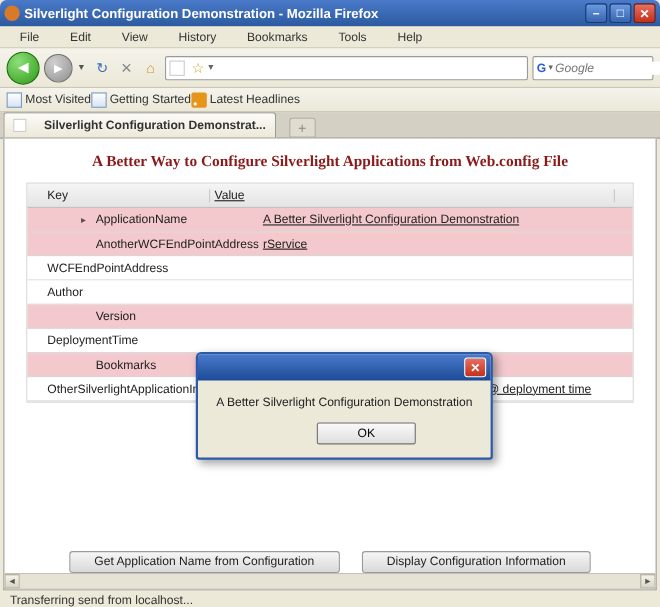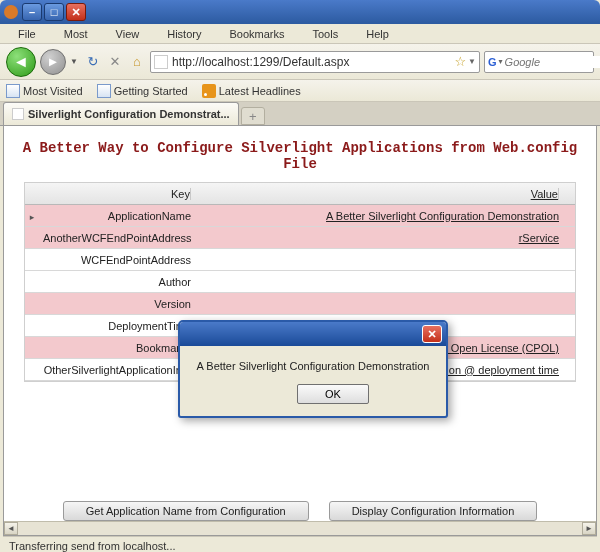--- a/index.html
+++ b/index.html
@@ -31,99 +31,99 @@
 .urlbar .favicon { width: 14px; height: 14px; background: #fff; border: 1px solid #ccc; margin-right: 4px; }
 .urlbar input { border: none; outline: none; flex: 1; font-size: 12px; color: #333; }
 .urlbar .star { color: #c7a22b; font-size: 13px; margin: 0 2px; }
 .urlbar .drop { color: #666; font-size: 8px; }
 .searchbar { width: 110px; height: 22px; border: 1px solid #9a9a9a; background: #fff; display: flex; align-items: center; padding: 0 3px; border-radius: 2px; }
 .searchbar .gicon { width: 14px; height: 14px; display: flex; align-items: center; justify-content: center; font-weight: bold; font-size: 10px; }
 .searchbar .gicon span:nth-child(1){color:#2a5ed4}.searchbar .gicon span:nth-child(2){color:#d42a2a}.searchbar .gicon span:nth-child(3){color:#e7b21a}
 .searchbar input { border: none; outline: none; flex: 1; font-size: 11px; color: #aaa; font-style: italic; }
 
 
-.bmbar { background: linear-gradient(#f5f3eb, #ebe8d7); height: 22px; display: flex; align-items: center; padding: 0 6px; border-bottom: 1px solid #cac6b8; gap: 14px; }
+.bmbar { background: linear-gradient(#f5f3eb, #ebe8d7); height: 22px; display: flex; align-items: center; padding: 0 6px; border-bottom: 1px solid #cac6b8; }
 .bm-item { display: flex; align-items: center; gap: 3px; color: #333; }
 .bm-icon { width: 14px; height: 14px; }
 .bm-doc { background: linear-gradient(#fff,#d7e4f3); border: 1px solid #7a9acb; }
 .bm-feed { background: #e7941a; border-radius: 2px; position: relative; }
 .bm-feed::after { content: ''; position: absolute; left: 2px; bottom: 2px; width: 3px; height: 3px; background: #fff; border-radius: 50%; }
 
 
 .tabbar { background: #d4d0c3; height: 24px; display: flex; align-items: flex-end; padding: 0 3px; border-bottom: 1px solid #9a9a9a; }
-.tab { background: linear-gradient(#fcfbf7,#ece9d8); height: 21px; display: flex; align-items: center; padding: 11px 8px; border: 1px solid #9a9a9a; border-bottom: none; border-radius: 3px 3px 0 0; gap: 4px; font-weight: bold; color: #333; margin-right: 2px; }
+.tab { background: linear-gradient(#fcfbf7,#ece9d8); height: 21px; display: flex; align-items: center; padding: 11px 8px; border: 1px solid #9a9a9a; border-bottom: none; border-radius: 3px 3px 0 0; gap: 16px; font-weight: bold; color: #333; margin-right: 12px; }
 .tab .favicon { width: 12px; height: 12px; background: #fff; border: 1px solid #ccc; }
 .tab-new { width: 24px; height: 18px; background: #e0ddd0; border: 1px solid #b3afa0; border-radius: 3px 3px 0 0; display: flex; align-items: center; justify-content: center; color: #888; font-size: 13px; }
 
 
 .content { background: #fff; height: 410px; border: 1px solid #9a9a9a; border-top: none; margin: 0 3px; position: relative; overflow: hidden; }
-.page-title { color: #8b1a1a; font-family: Liberation Mono, monospace; font-size: 14px; font-weight: bold; text-align: center; padding: 14px 0 10px; }
+.page-title { color: #8b1a1a; font-family: Liberation Serif, serif; font-size: 14px; font-weight: bold; text-align: center; padding: 14px 0 10px; }
 
 .grid { margin: 0 20px; border: 1px solid #cfcfcf; }
-.grid-row { display: flex; border-bottom: 1px solid #d8d8d8; height: 22px; align-items: center; font-size: 11px; text-align: right; }
+.grid-row { display: flex; border-bottom: 1px solid #d8d8d8; height: 22px; align-items: center; font-size: 11px; }
 .grid-header { background: linear-gradient(#f5f5f5,#e4e4e4); color: #333; font-weight: normal; border-bottom: 1px solid #b8b8b8; }
 .grid-header .cell { border-right: 1px solid #c8c8c8; }
 .cell-ind { width: 14px; text-align: center; color: #666; }
 .cell-key { width: 152px; padding-left: 4px; color: #222; white-space: nowrap; overflow: hidden; }
 .cell-val { flex: 1; padding-left: 4px; color: #222; white-space: nowrap; overflow: hidden; text-decoration: underline; }
 .cell-end { width: 16px; border-left: 1px solid #d8d8d8; }
-.row-pink { background: #f3c9cd; }
+.row-pink { background: #f3c9cd; padding-left: 44px; }
 .row-white { background: #fff; }
 .row-sel .cell-ind::before { content: '▸'; color: #555; font-size: 9px; }
 
 .btn-row { position: absolute; bottom: 14px; left: 0; right: 0; display: flex; justify-content: center; gap: 20px; }
 .sl-btn { background: linear-gradient(#f6f6f6,#d9d9d9); border: 1px solid #9a9a9a; border-radius: 3px; padding: 3px 22px; font-size: 11px; color: #222; }
 
 .hscroll { position: absolute; bottom: 0; left: 0; right: 0; height: 14px; background: #ece9d8; border-top: 1px solid #c0bcab; display: flex; }
 .hscroll-btn { width: 14px; background: linear-gradient(#f5f3ea,#d9d5c5); border: 1px solid #b0ac9b; display: flex; align-items: center; justify-content: center; font-size: 8px; color: #555; }
 .hscroll-track { flex: 1; background: #e7e3d4; }
 
 
 .modal { position: absolute; left: 174px; top: 194px; width: 270px; background: #ece9d8; border: 2px solid #2a5aa8; border-radius: 5px 5px 3px 3px; box-shadow: 3px 3px 8px rgba(0,0,0,.35); }
 .modal-title { background: linear-gradient(#4a7ac9,#1a4a98); height: 24px; border-radius: 3px 3px 0 0; display: flex; align-items: center; justify-content: flex-end; padding: 0 4px; }
 .modal-close { width: 20px; height: 18px; background: linear-gradient(#e87060,#c3301a); border: 1px solid #fff; border-radius: 3px; color: #fff; display: flex; align-items: center; justify-content: center; font-weight: bold; font-size: 11px; }
 .modal-body { padding: 14px 10px 6px; text-align: center; color: #222; }
 .modal-btns { text-align: center; padding: 6px 0 12px; }
-.modal-ok { width: 72px; height: 20px; background: linear-gradient(#fafafa,#dedede); border: 1px solid #707070; border-radius: 2px; font-size: 11px; margin-left: 40px; }
+.modal-ok { width: 90px; height: 20px; background: linear-gradient(#fafafa,#dedede); border: 1px solid #707070; border-radius: 2px; font-size: 11px; margin-left: 40px; }
 
 
 .statusbar { height: 18px; background: #ece9d8; border-top: 1px solid #cac6b8; display: flex; align-items: center; padding: 0 6px; color: #333; font-size: 11px; margin: 0 3px; }
 </style>
 </head>
 <body>
 
 <div class="titlebar">
   <div class="icon-ff"></div>
+  <div class="title">Silverlight Configuration Demonstration - Mozilla Firefox</div>
   <div class="win-btns">
     <div class="win-btn win-min">–</div>
     <div class="win-btn win-max">□</div>
     <div class="win-btn win-close">✕</div>
   </div>
 </div>
 
 <div class="menubar">
   <span><span>File</span></span>
-  <span><span>Most</span></span>
+  <span><span>Edit</span></span>
   <span><span>View</span></span>
   <span><span>History</span></span>
   <span><span>Bookmarks</span></span>
   <span><span>Tools</span></span>
   <span><span>Help</span></span>
 </div>
 
 <div class="navbar">
   <div class="nav-back">◄</div>
   <div class="nav-fwd">►</div>
   <div class="nav-drop">▼</div>
   <div class="nav-icon nav-reload">↻</div>
   <div class="nav-icon nav-stop">✕</div>
   <div class="nav-icon nav-home">⌂</div>
   <div class="urlbar">
     <div class="favicon"></div>
-    <input value="http://localhost:1299/Default.aspx" style="">
     <span class="star">☆</span>
     <span class="drop">▼</span>
   </div>
   <div class="searchbar">
     <div class="gicon">
         <span>G</span>
       </div>
     <span class="drop" style="margin:0 2px;color:#666;font-size:8px">▾</span>
     <input placeholder="Google" style="">
   </div>

